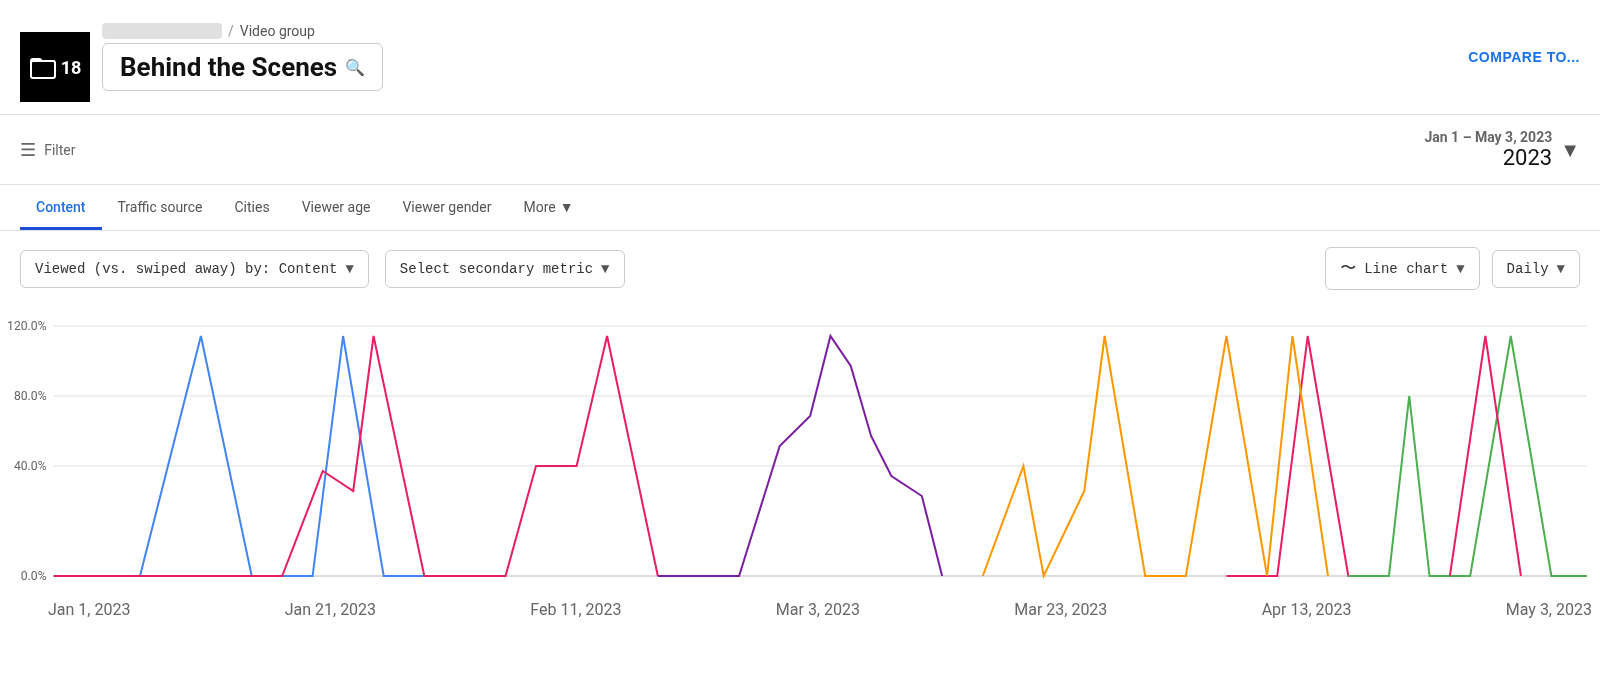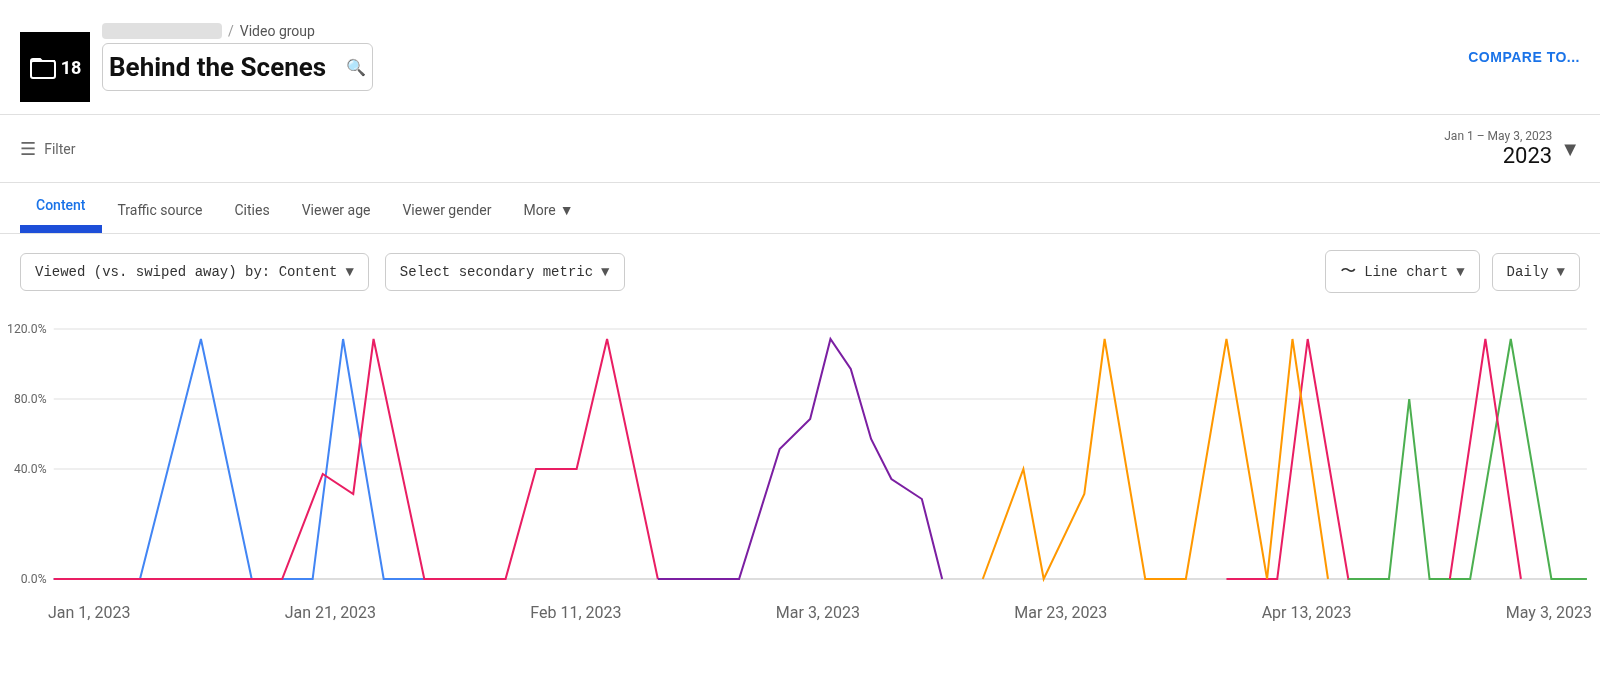--- a/index.html
+++ b/index.html
@@ -46,24 +46,24 @@
       background: #e0e0e0;
       padding: 4px 10px;
       border-radius: 4px;
       color: #555;
     }
     .breadcrumb-sep { color: #999; }
     .breadcrumb-child { color: #555; }
     .title-box {
       display: flex;
       align-items: center;
-      gap: 20px;
+      gap: 8px;
       border: 1px solid #ccc;
       border-radius: 6px;
-      padding: 8px 6px;
+      padding: 8px 17px;
       background: #fff;
     }
     .title-text {
       font-size: 26px;
       font-weight: 700;
       color: #111;
     }
     .search-icon-sm {
       color: #666;
       font-size: 16px;
@@ -94,21 +94,21 @@
       gap: 8px;
       color: #666;
       cursor: pointer;
     }
     .filter-icon { font-size: 18px; }
     .date-range {
       display: flex;
       align-items: center;
       gap: 8px;
     }
-    .date-range-label { font-size: 12px; color: #666; }
+    .date-range-label { font-size: 14px; color: #666; font-weight: bold; }
     .date-range-value { font-size: 22px; font-weight: 400; color: #111; }
     .date-dropdown-arrow { color: #555; font-size: 20px; cursor: pointer; }
 
     
     .tabs {
       display: flex;
       align-items: flex-end;
       padding: 0 20px;
       border-bottom: 1px solid #e0e0e0;
       gap: 0;
@@ -116,21 +116,21 @@
     .tab {
       padding: 14px 16px 12px;
       font-size: 14px;
       color: #555;
       cursor: pointer;
       border-bottom: 3px solid transparent;
       white-space: nowrap;
     }
     .tab.active {
       color: #1a73e8;
-      border-bottom: 8px solid #1d4ed8;
+      border-bottom: 3px solid #1d4ed8;
       font-weight: 500;
     }
     .tab-more {
       display: flex;
       align-items: center;
       gap: 4px;
     }
 
     
     .controls {

